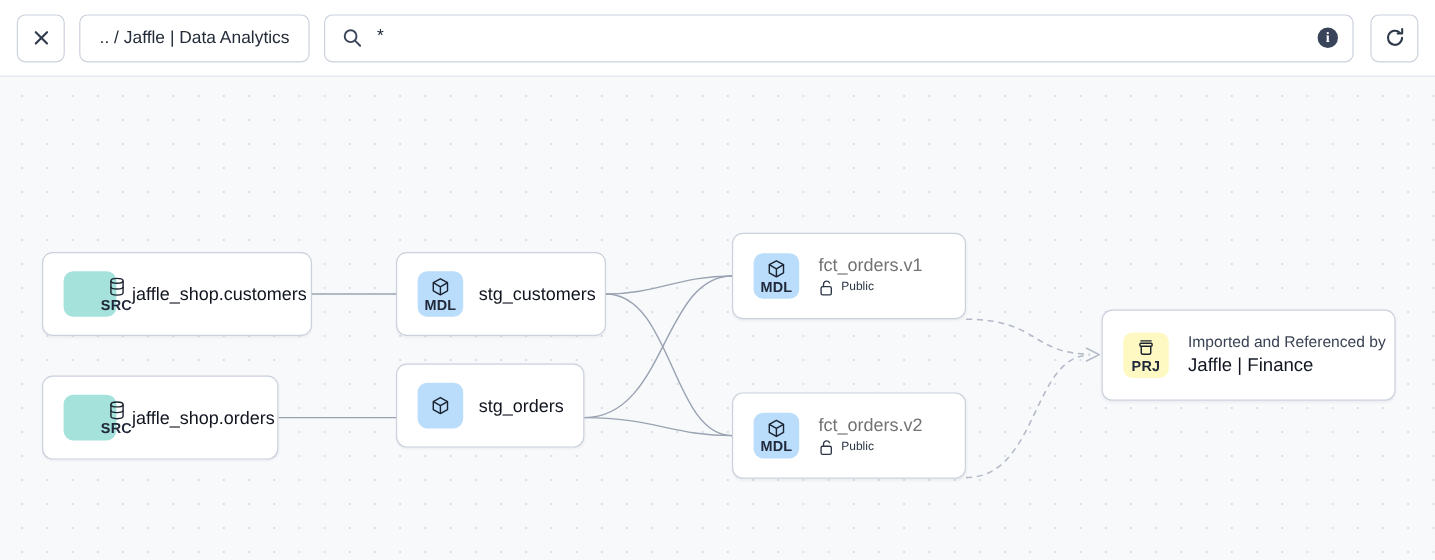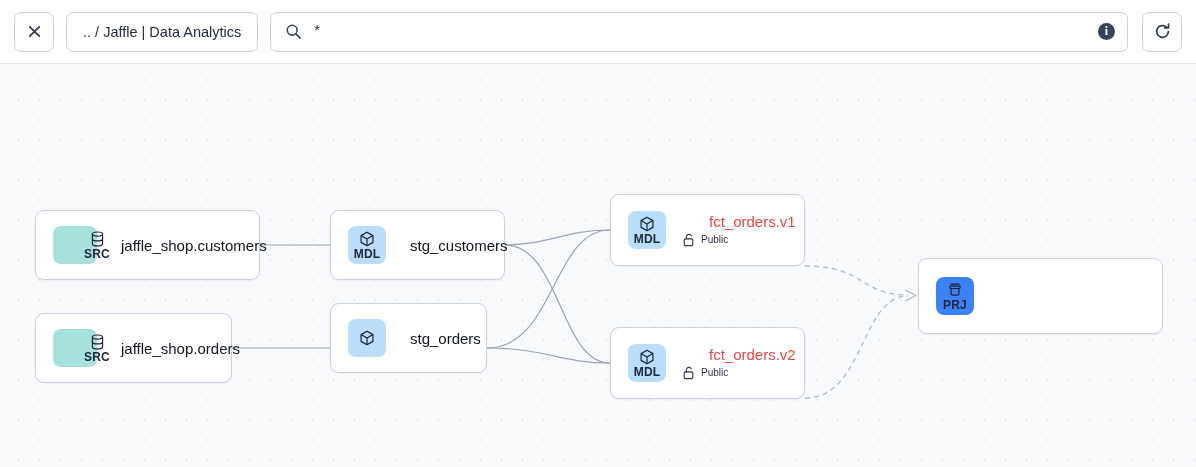--- a/index.html
+++ b/index.html
@@ -116,30 +116,30 @@
   .badge .glyph { display: flex; align-items: center; justify-content: center; height: 17px; }
   .badge .tag {
     font-size: 12px;
     font-weight: 600;
     color: #20283a;
     letter-spacing: .2px;
     line-height: 1;
   }
   .badge.src { background: #a5e2dc; padding-left: 44px; }
   .badge.mdl { background: #b9ddfa; }
-  .badge.prj { background: #3b82f6; }
+  .badge.prj { background: #fef9c3; }
 
   .nlabel {
-    margin-left: 24px;
+    margin-left: 13px;
     font-size: 15px;
     color: #10151f;
     white-space: nowrap;
   }
   .ntext { margin-left: 16px; display: flex; flex-direction: column; gap: 3px; }
-  .ntitle { font-size: 15px; color: #ef4444; white-space: nowrap; line-height: 1.15; margin-left: 27px; }
+  .ntitle { font-size: 15px; color: #737373; white-space: nowrap; line-height: 1.15; }
   .nsub {
     display: flex; align-items: center; gap: 6px;
     font-size: 10px; color: #2c3545; white-space: nowrap; line-height: 1.15;
   }
   .ncap { font-size: 13px; color: #3a4354; white-space: nowrap; line-height: 1.15; }
   .nname { font-size: 15.5px; color: #10151f; white-space: nowrap; line-height: 1.2; }
 </style>
 </head>
 <body>
 
@@ -302,16 +302,20 @@
       <div class="badge prj">
         <span class="glyph">
           <svg width="16" height="16" viewBox="0 0 17 17">
             <path d="M4,2.2 H13" stroke="#1b2230" stroke-width="1.3" stroke-linecap="round"></path>
             <rect x="3.1" y="4.3" width="10.8" height="2.6" rx="0.9" stroke="#1b2230" stroke-width="1.25" fill="none"></rect>
             <path d="M4.3,7.2 V12.4 C4.3,13.3 5,14 5.9,14 H11.1 C12,14 12.7,13.3 12.7,12.4 V7.2" stroke="#1b2230" stroke-width="1.25" fill="none"></path>
           </svg>
         </span>
         <span class="tag">PRJ</span>
       </div>
+      <div class="ntext">
+        <span class="ncap">Imported and Referenced by</span>
+        <span class="nname">Jaffle | Finance</span>
+      </div>
     </div>
 
   </div>
 </div>
 
 </body></html>

